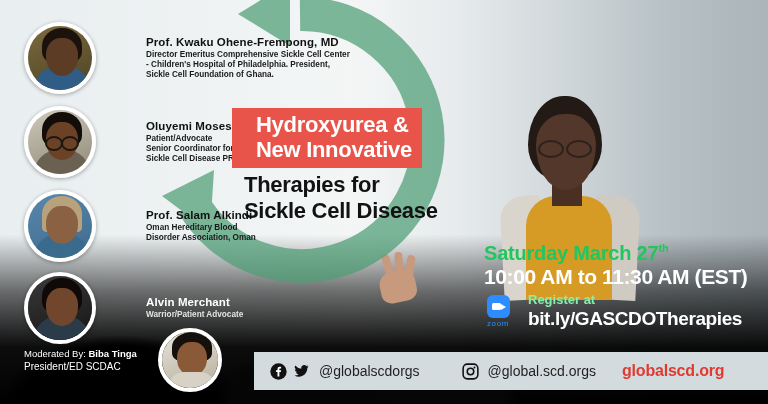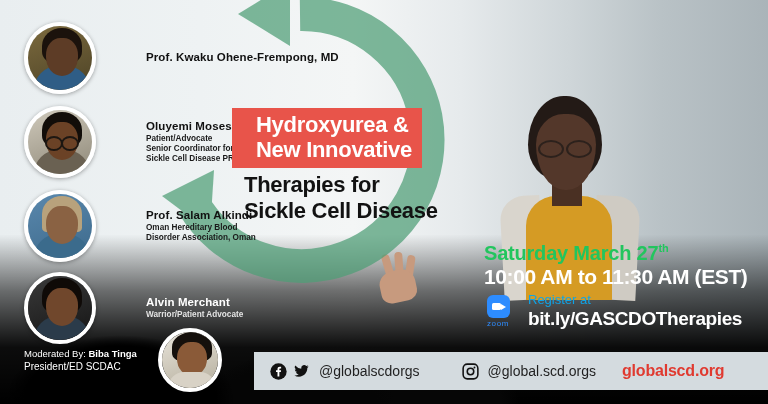--- a/index.html
+++ b/index.html
@@ -161,21 +161,21 @@
     content:""; position:absolute; left:5px; top:8px; width:9px; height:7px;
     background:#fff; border-radius:1.5px;
   }
   .zoom-badge::after{
     content:""; position:absolute; left:14px; top:8.5px;
     border-top:3px solid transparent; border-bottom:3px solid transparent;
     border-left:5px solid #fff;
   }
   .zoom-word { font-size:8px; color:#2d8cff; letter-spacing:.6px; margin-top:1px; }
   .reg-txt { margin-left:8px; }
-  .reg-line { color:#0ea5e9; font-size:13px; font-weight:normal; line-height:1.2; }
+  .reg-line { color:#86efac; font-size:13px; font-weight:bold; line-height:1.2; }
   .reg-url { color:#fff; font-size:19px; font-weight:bold; letter-spacing:-0.4px; line-height:1.15; }
 
   
   .social-bar {
     position:absolute; left:254px; top:352px; width:514px; height:38px;
     background:#d4dbdf; display:flex; align-items:center; padding-left:16px;
   }
   .soc-group { display:flex; align-items:flex-start; }
   .soc-handle { font-size:14px; color:#1f1f1f; margin-left:9px; }
   .gap { width:26px; }
@@ -218,20 +218,23 @@
 
     <div class="speaker" style="left:24px; top:22px;">
       <div class="avatar">
         <div class="ph" style="background:linear-gradient(160deg,#7c6a3e,#4d4326);"></div>
         <div class="a-body" style="background:#2f5d86;"></div>
         <div class="a-hair" style="background:#1b120c;"></div>
         <div class="a-face" style="background:#5d3c26;"></div>
       </div>
       <div class="sp-text">
         <div class="sp-name">Prof. Kwaku Ohene-Frempong, MD</div>
+        <div class="sp-role" style="white-space:pre-line;">Director Emeritus Comprehensive Sickle Cell Center
+- Children's Hospital of Philadelphia. President,
+Sickle Cell Foundation of Ghana.</div>
       </div>
     </div>
 
     <div class="speaker" style="left:24px; top:106px;">
       <div class="avatar">
         <div class="ph" style="background:linear-gradient(160deg,#cfc9bb,#8e8878);"></div>
         <div class="a-body" style="background:#6a6152;"></div>
         <div class="a-hair" style="background:#120d09;"></div>
         <div class="a-face" style="background:#6b4226;"></div>
         <div class="a-glass"></div>

